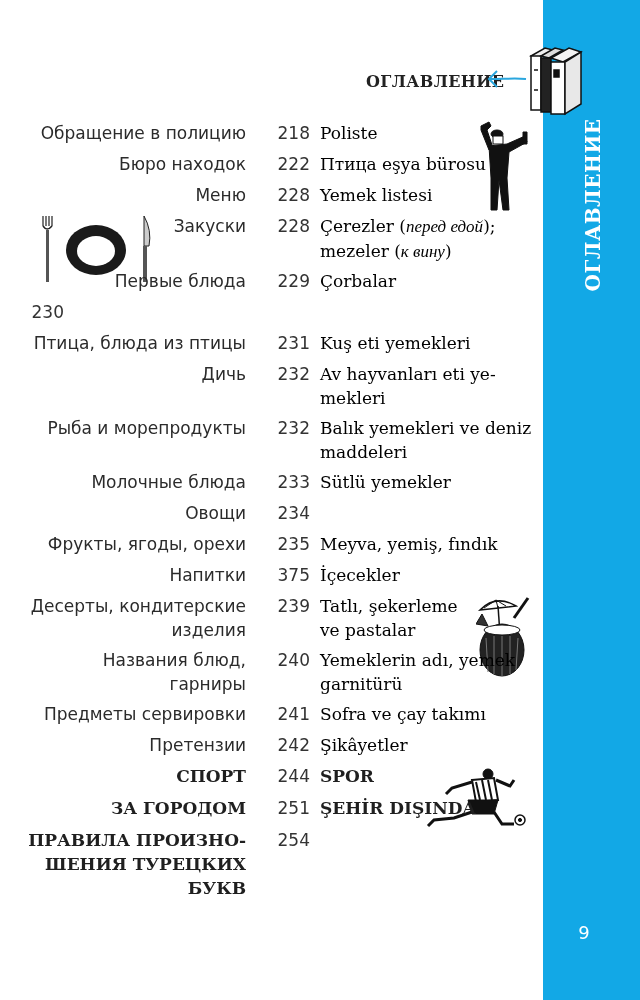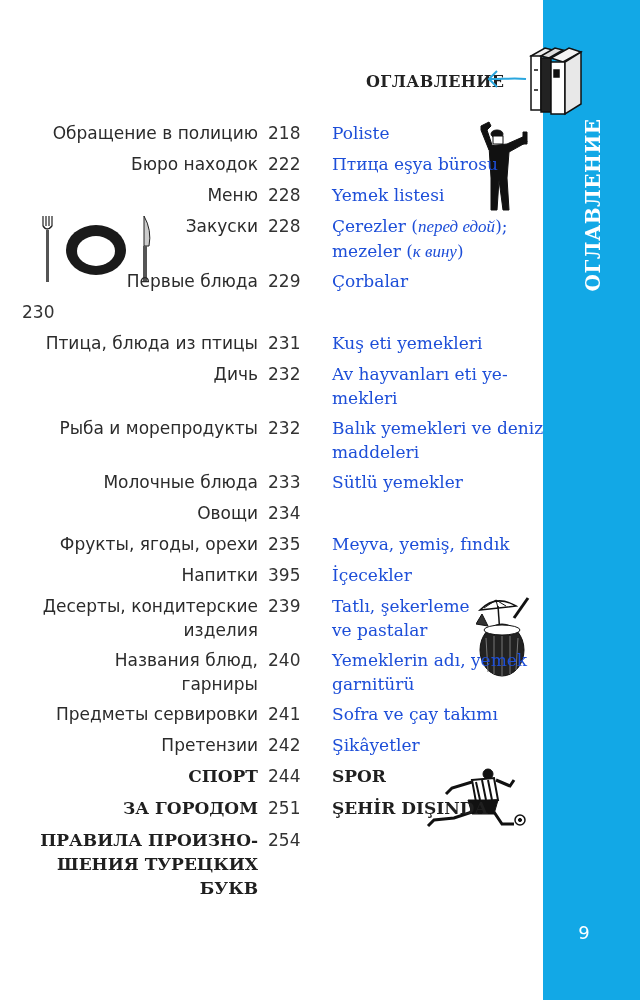--- a/index.html
+++ b/index.html
@@ -25,34 +25,34 @@
     position: absolute; left: 572px; top: 922px; width: 24px; text-align: center;
     color: #ffffff; font-family: "DejaVu Sans", sans-serif; font-size: 18px;
   }
   .header-title {
     position: absolute; left: 366px; top: 72px;
     font-weight: bold; font-size: 16px; letter-spacing: 0.4px; color: #222;
   }
   .arrow { position: absolute; left: 486px; top: 66px; }
   .books { position: absolute; left: 525px; top: 40px; }
 
-  .toc { position: absolute; left: 12px; top: 121px; width: 540px; }
+  .toc { position: absolute; left: 0; top: 121px; width: 540px; }
   .row { position: relative; display: flex; align-items: flex-start; }
   .ru {
     width: 246px; text-align: right; font-size: 17px; line-height: 24px;
     font-family: "DejaVu Sans", sans-serif; color: #2b2b2b;
   }
   .ru.bold, .tr.bold { font-family: "DejaVu Serif", serif; font-weight: bold; color: #1f1f1f; }
   .pg {
-    width: 54px; text-align: left; font-size: 17px; line-height: 24px; margin-left: 10px;
+    width: 54px; text-align: right; font-size: 17px; line-height: 24px; margin-left: 10px;
     font-family: "DejaVu Sans", sans-serif; color: #333;
   }
   .tr {
     width: 220px; font-size: 17px; line-height: 24px; padding-left: 10px;
-    font-family: "DejaVu Serif", serif; color: #1d4ed8;
+    font-family: "DejaVu Serif", serif; color: #000000;
   }
   .tr i { font-family: Liberation Serif, serif; font-style: italic; }
   .ill { position: absolute; }
 </style>
 </head>
 <body>
 
 <div class="strip"></div>
 <div class="strip-title">
     <span>ОГЛАВЛЕНИЕ</span>
@@ -182,21 +182,21 @@
     <div class="ru">Овощи</div>
     <div class="pg">234</div>
   </div>
   <div class="row" style="height:31px">
     <div class="ru">Фрукты, ягоды, орехи</div>
     <div class="pg">235</div>
     <div class="tr">Meyva, yemiş, fındık</div>
   </div>
   <div class="row" style="height:31px">
     <div class="ru">Напитки</div>
-    <div class="pg">395</div>
+    <div class="pg">375</div>
     <div class="tr">İçecekler</div>
   </div>
   <div class="row" style="height:54px">
     <div class="ru"><span>Десерты, кондитерские</span><br><span>изделия</span></div>
     <div class="pg">239</div>
     <div class="tr"><span>Tatlı, şekerleme</span><br><span>ve pastalar</span></div>
   </div>
   <div class="row" style="height:54px">
     <div class="ru"><span>Названия блюд,</span><br><span>гарниры</span></div>
     <div class="pg">240</div>

